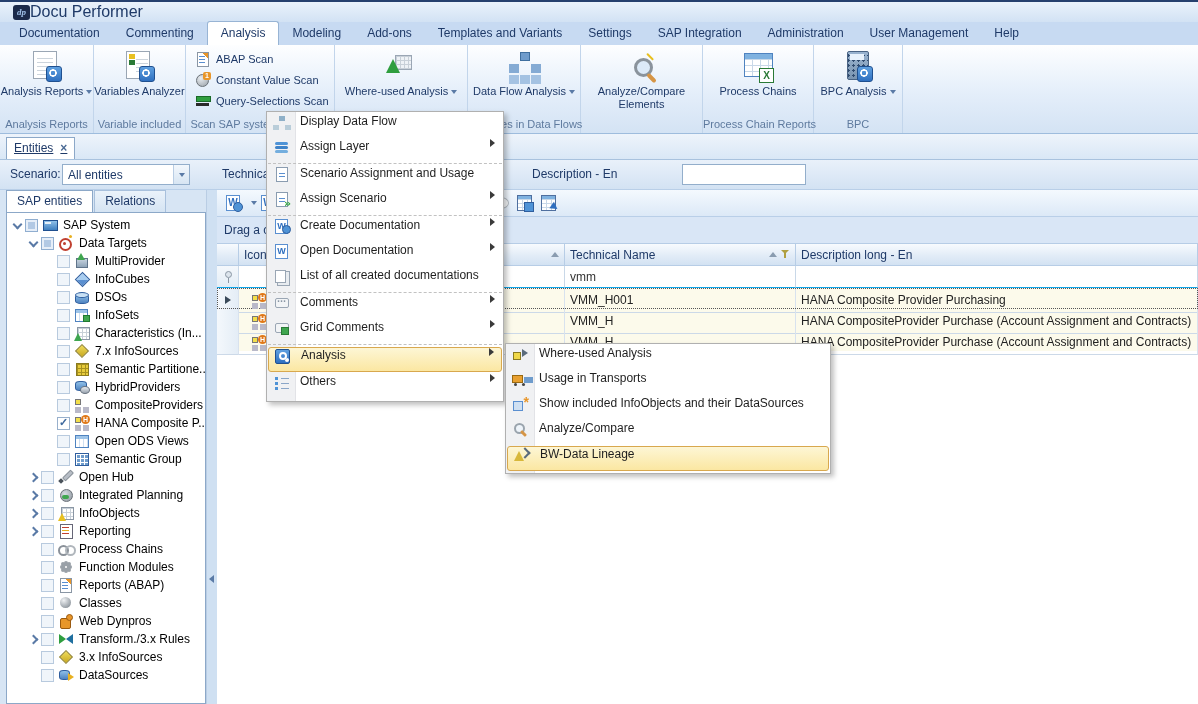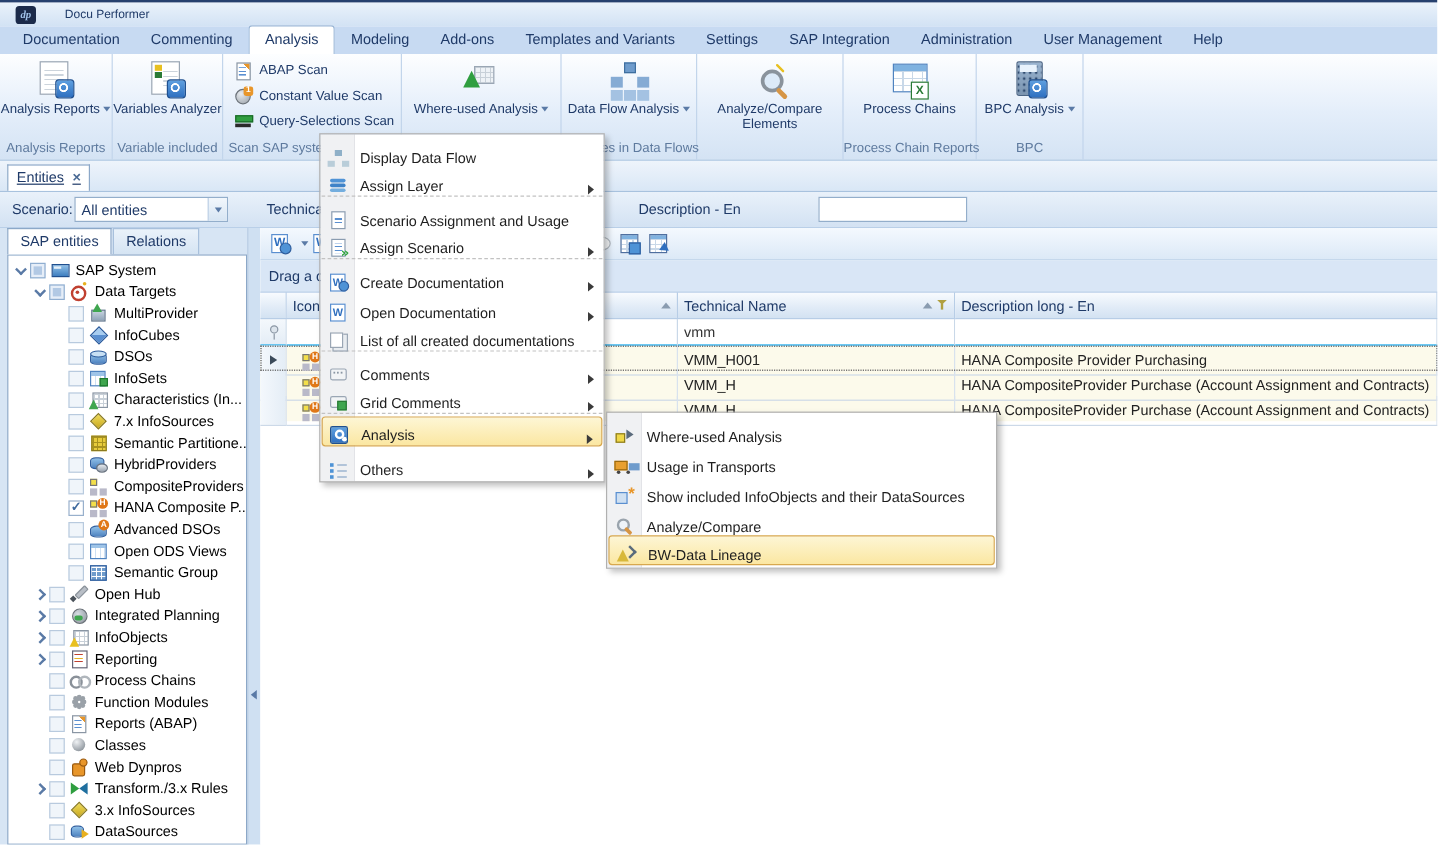--- a/index.html
+++ b/index.html
@@ -2,21 +2,21 @@
 <html><head>
 <meta charset="utf-8">
 <style>
   html,body{margin:0;padding:0;background:#fff;}
   *{box-sizing:border-box;font-family:"Liberation Sans",sans-serif;}
   .app{position:relative;width:1198px;height:704px;overflow:hidden;background:#fff;font-size:12px;color:#1f3a68;}
 
   
   .titlebar{position:absolute;left:0;top:0;width:100%;height:22px;background:linear-gradient(#eaf2fb,#d2e2f4);border-top:2px solid #26406e;display:flex;align-items:center;}
   .logo{width:17px;height:15px;margin-left:13px;background:#1b2a4a;border-radius:3px;color:#9fc0e8;font:italic bold 9px/15px "Liberation Serif",serif;text-align:center;}
-  .wtitle{margin-left:24px;color:#1f3a68;font-size:10px;}
+  .wtitle{color:#1f3a68;font-size:16px;}
 
   
   .ribbontabs{position:absolute;left:0;top:22px;width:100%;height:23px;background:#c7daf2;display:flex;align-items:flex-end;padding-left:6px;}
   .rtab{padding:4px 13px 5px;color:#1f3a68;font-size:12px;cursor:default;margin-top:33px;}
   .rtab.active{background:#fff;border:1px solid #98b4d4;border-bottom:none;border-radius:3px 3px 0 0;}
 
   
   .ribbon{position:absolute;left:0;top:45px;width:100%;height:89px;background:linear-gradient(#fdfeff,#e4eefa 55%,#d4e3f4);border-bottom:1px solid #9ebcdd;display:flex;}
   .rgroup{position:relative;border-right:1px solid #c2d5eb;height:100%;padding-top:3px;}
   .rcaption{position:absolute;left:0;right:0;bottom:3px;text-align:center;font-size:11px;color:#5e7a9e;white-space:nowrap;}
@@ -184,21 +184,21 @@
   .gc.c-icon{justify-content:flex-start;padding-left:12px;}
   .grow.focused{outline:1px dotted #555;outline-offset:-1px;}
   .rowarrow{display:none;width:0;height:0;border-top:4px solid transparent;border-bottom:4px solid transparent;border-left:6px solid #3a4a5a;}
   .grow.focused .rowarrow{display:block;}
   .ico-hcpr{width:17px;height:15px;position:relative;display:block;}
 
   
   .cmenu{position:absolute;background:linear-gradient(90deg,#f0f1f3 0 28px,#e2e3e7 28px 29px,#fff 29px);border:1px solid #b0b0b0;box-shadow:3px 3px 5px rgba(0,0,0,.25);padding:2px 1px;z-index:10;}
   .menu-main{left:266px;top:111px;width:238px;}
   .menu-sub{left:505px;top:343px;width:326px;}
-  .mitem{display:flex;align-items:flex-end;height:25px;position:relative;color:#1e1e1e;cursor:default;}
+  .mitem{display:flex;align-items:flex-start;height:25px;position:relative;color:#1e1e1e;cursor:default;}
   .mitem.sep-after{border-bottom:1px dashed #c2c2c2;padding-bottom:1px;margin-bottom:2px;}
   .mitem.hl{background:linear-gradient(#fdf6d5,#fbe7a2);border:1px solid #d8a84e;border-radius:3px;}
   .mico{width:18px;height:16px;position:relative;display:block;flex:none;margin:0 9px 0 5px;}
   .mlbl{font-size:12px;}
   .subarrow{display:none;position:absolute;right:7px;width:0;height:0;border-top:4px solid transparent;border-bottom:4px solid transparent;border-left:5px solid #3a3a3a;}
   .subarrow.has-sub{display:block;}
 
   .m-dataflow::before{content:"";position:absolute;left:6px;top:2px;width:6px;height:5px;background:#8fb0c8;box-shadow:-6px 9px 0 #b9cdd9,6px 9px 0 #b9cdd9;}
   .m-layers::before{content:"";position:absolute;left:2px;top:3px;width:13px;height:3px;border-radius:2px;background:#4f93d6;box-shadow:0 4px 0 #3f83c8,0 8px 0 #74aede;}
   .m-doc::before,.m-docgo::before{content:"";position:absolute;left:3px;top:1px;width:10px;height:13px;background:#fff;border:1px solid #8a9cb0;background-image:repeating-linear-gradient(transparent 0 2px,#5a8fd0 2px 3px);background-size:6px 8px;background-position:2px 3px;background-repeat:no-repeat;}
@@ -456,26 +456,20 @@
         <span class="tlbl">CompositeProviders</span>
       </div>
 
       <div class="trow lvl2">
         <span class="exp exp-none"></span>
         <span class="cb cb-on"></span>
         <span class="tico t-hcpr"></span>
         <span class="tlbl">HANA Composite P...</span>
       </div>
 
-      <div class="trow lvl2">
-        <span class="exp exp-none"></span>
-        <span class="cb cb-off"></span>
-        <span class="tico t-adso"></span>
-        <span class="tlbl">Advanced DSOs</span>
-      </div>
 
       <div class="trow lvl2">
         <span class="exp exp-none"></span>
         <span class="cb cb-off"></span>
         <span class="tico t-openods"></span>
         <span class="tlbl">Open ODS Views</span>
       </div>
 
       <div class="trow lvl2">
         <span class="exp exp-none"></span>

